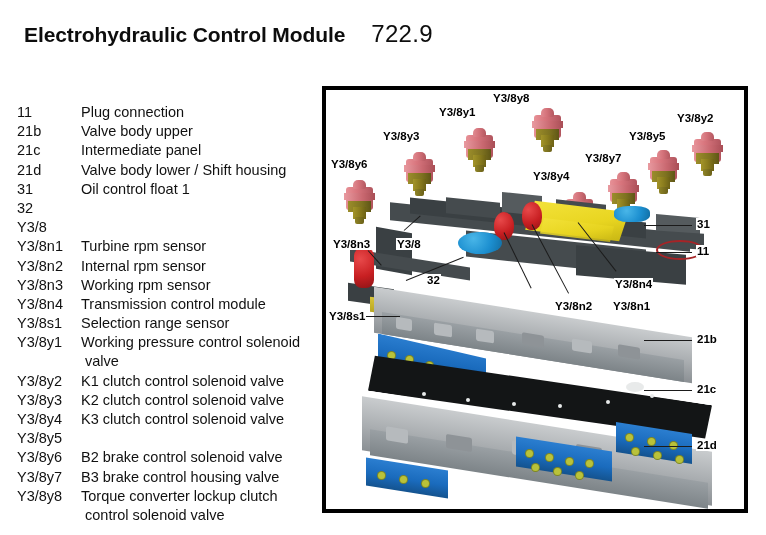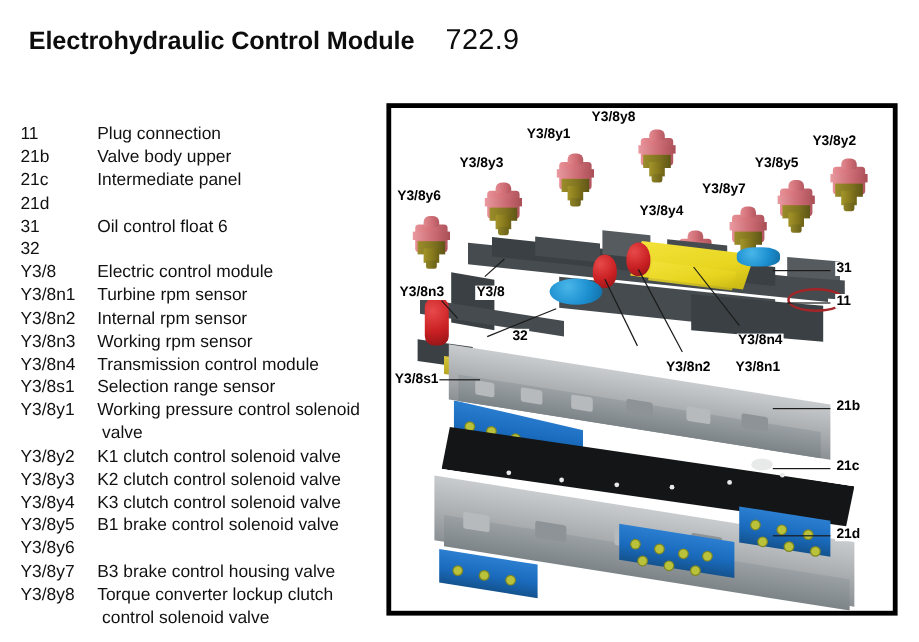--- a/index.html
+++ b/index.html
@@ -87,31 +87,31 @@
       <div class="lrow">
         <div class="lcode">21b</div>
         <div class="ldesc">Valve body upper</div>
       </div>
       <div class="lrow">
         <div class="lcode">21c</div>
         <div class="ldesc">Intermediate panel</div>
       </div>
       <div class="lrow">
         <div class="lcode">21d</div>
+        <div class="ldesc">Valve body lower / Shift housing</div>
       </div>
       <div class="lrow">
         <div class="lcode">31</div>
-        <div class="ldesc">Oil control float 6</div>
+        <div class="ldesc">Oil control float 1</div>
       </div>
       <div class="lrow">
         <div class="lcode">32</div>
       </div>
       <div class="lrow">
         <div class="lcode">Y3/8</div>
-        <div class="ldesc">Electric control module</div>
       </div>
       <div class="lrow">
         <div class="lcode">Y3/8n1</div>
         <div class="ldesc">Turbine rpm sensor</div>
       </div>
       <div class="lrow">
         <div class="lcode">Y3/8n2</div>
         <div class="ldesc">Internal rpm sensor</div>
       </div>
       <div class="lrow">
@@ -141,24 +141,24 @@
       <div class="lrow">
         <div class="lcode">Y3/8y3</div>
         <div class="ldesc">K2 clutch control solenoid valve</div>
       </div>
       <div class="lrow">
         <div class="lcode">Y3/8y4</div>
         <div class="ldesc">K3 clutch control solenoid valve</div>
       </div>
       <div class="lrow">
         <div class="lcode">Y3/8y5</div>
-        <div class="ldesc">B1 brake control solenoid valve</div>
       </div>
       <div class="lrow">
         <div class="lcode">Y3/8y6</div>
+        <div class="ldesc">B2 brake control solenoid valve</div>
       </div>
       <div class="lrow">
         <div class="lcode">Y3/8y7</div>
         <div class="ldesc">B3 brake control housing valve</div>
       </div>
       <div class="lrow">
         <div class="lcode">Y3/8y8</div>
         <div class="ldesc">Torque converter lockup clutch</div>
       </div>
       <div class="lrow cont">

